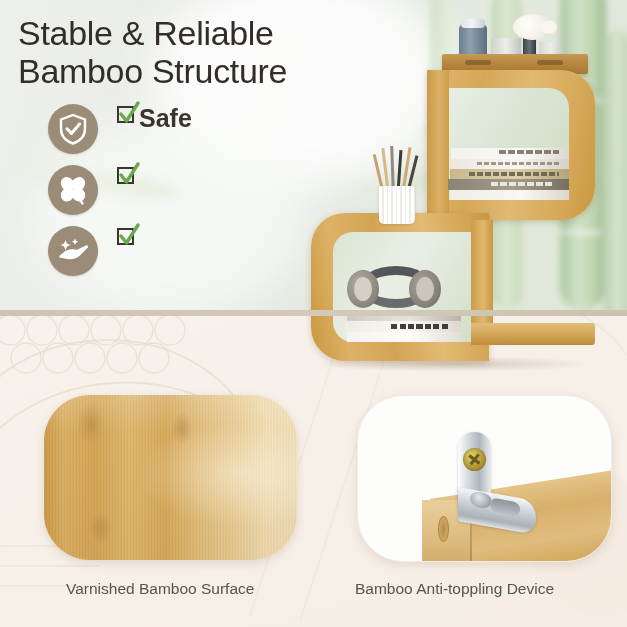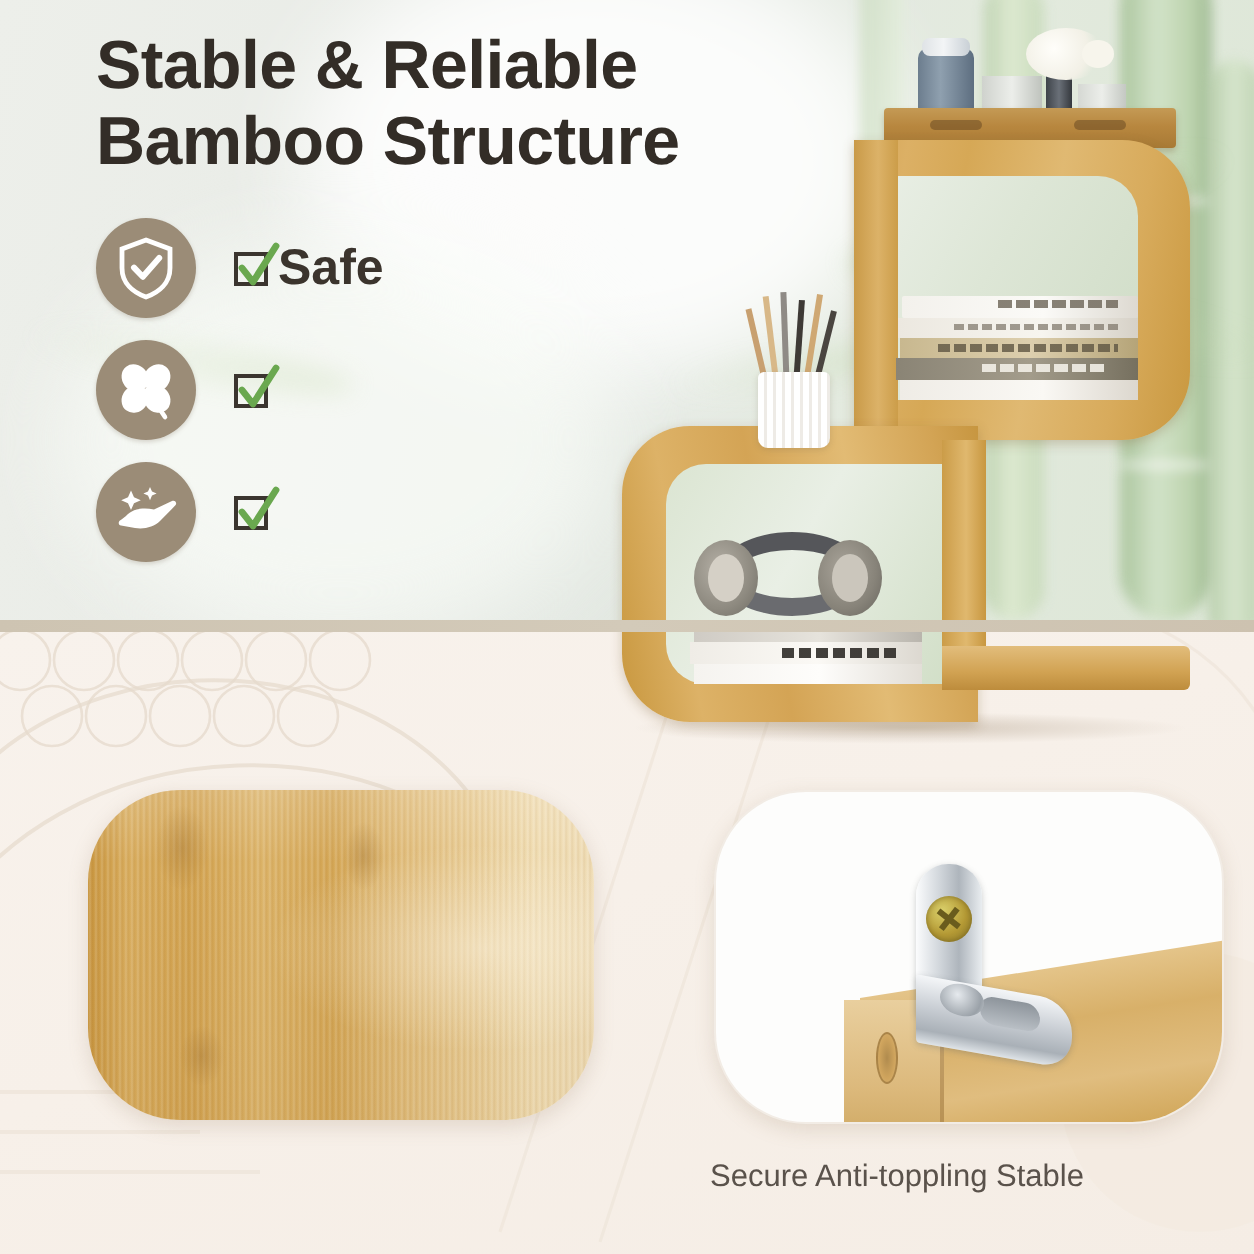--- a/index.html
+++ b/index.html
@@ -45,39 +45,39 @@
   }
   .glow-white {
     position: absolute;
     border-radius: 50%;
     filter: blur(22px);
   }
 
   
   .heading {
     position: absolute;
-    left: 48px; top: 14px;
+    left: 18px; top: 14px;
     font-size: 34px;
     line-height: 1.13;
-    font-weight: bold;
+    font-weight: normal;
     color: #332d27;
     letter-spacing: -0.3px;
     white-space: pre;
     z-index: 6;
   }
 
   
   .features {
     position: absolute;
     left: 48px; top: 104px;
     z-index: 6;
   }
   .feature-row {
     display: flex;
-    align-items: center;
+    align-items: flex-start;
     height: 60px;
     margin-bottom: 1px;
   }
   .f-icon {
     width: 50px; height: 50px;
     border-radius: 50%;
     background: #9b8c77;
     display: flex;
     align-items: center;
     justify-content: center;
@@ -386,20 +386,21 @@
       </g>
       <circle cx="600" cy="230" r="70" fill="#f2e9df" opacity=".55"></circle>
     </svg>
 
     <div class="card card-a">
       <div class="gl"></div>
       <div class="knot" style="left:34px;top:8px;"></div>
       <div class="knot" style="left:128px;top:16px;width:20px;height:34px;"></div>
       <div class="knot" style="left:46px;top:118px;width:22px;height:30px;"></div>
     </div>
+    <div class="caption cap-a">Varnished Bamboo Surface</div>
 
     <div class="card card-b">
 
       <div class="pp" style="left:72px;top:88px;width:190px;height:90px;
                   background:linear-gradient(to bottom,#e4c489,#d8b069 30%,#e0bd7f 65%,#cfa455);
                   transform:skewY(-9deg);"></div>
       <div class="pp" style="left:64px;top:104px;width:50px;height:80px;
                   background:linear-gradient(to bottom,#e9cf9e,#dcb97c 55%,#caa35a);"></div>
       <div class="pp" style="left:112px;top:103px;width:2px;height:78px;background:rgba(150,110,55,.45);"></div>
       <div class="pp" style="left:80px;top:120px;width:9px;height:24px;border-radius:50%;
@@ -415,16 +416,16 @@
       <div class="pp" style="left:132px;top:104px;width:30px;height:14px;border-radius:8px;
                   background:linear-gradient(to bottom,#8d949b,#b9bfc5);transform:skewY(10deg);"></div>
       <div class="pp" style="left:112px;top:96px;width:22px;height:16px;border-radius:50%;
                   background:radial-gradient(circle at 40% 35%,#e6eaee,#9aa1a8 70%,#c8ced3);transform:skewY(8deg);"></div>
       <div class="pp" style="left:105px;top:52px;width:23px;height:23px;border-radius:50%;
                   background:radial-gradient(circle at 36% 32%,#d9cf6a,#b59a35 55%,#8d7a2a);
                   box-shadow:inset 0 0 3px rgba(80,65,15,.5);"></div>
       <div class="pp" style="left:110px;top:62px;width:13px;height:2.6px;background:#6a5c1d;transform:rotate(38deg);"></div>
       <div class="pp" style="left:110px;top:62px;width:13px;height:2.6px;background:#6a5c1d;transform:rotate(-52deg);"></div>
     </div>
-    <div class="caption cap-b">Secure Anti-toppling Stable</div>
+    <div class="caption cap-b">Bamboo Anti-toppling Device</div>
 
   </div>
 </div>
 
 </body></html>

